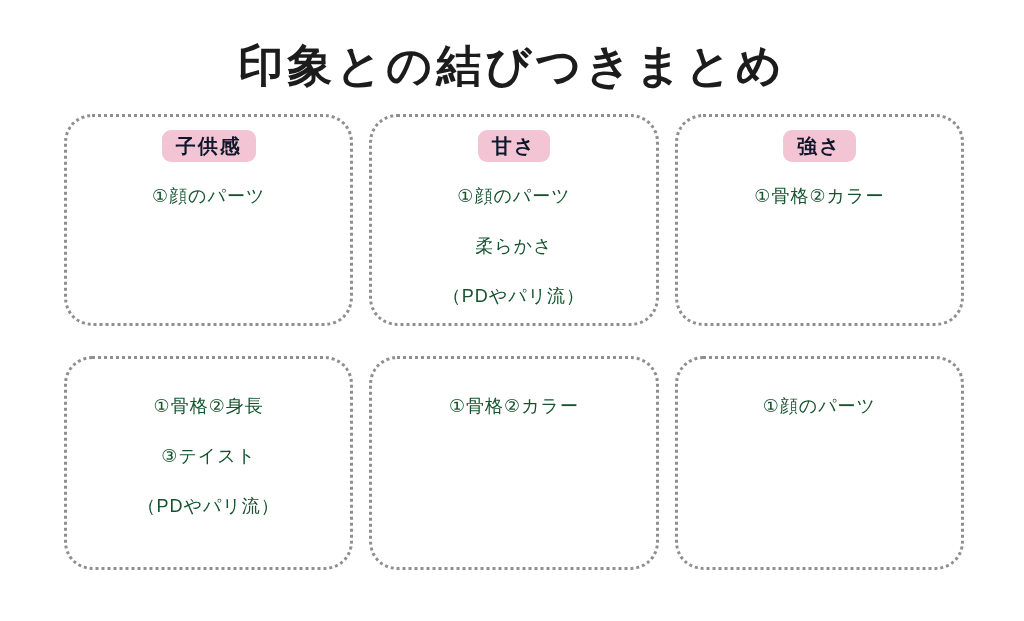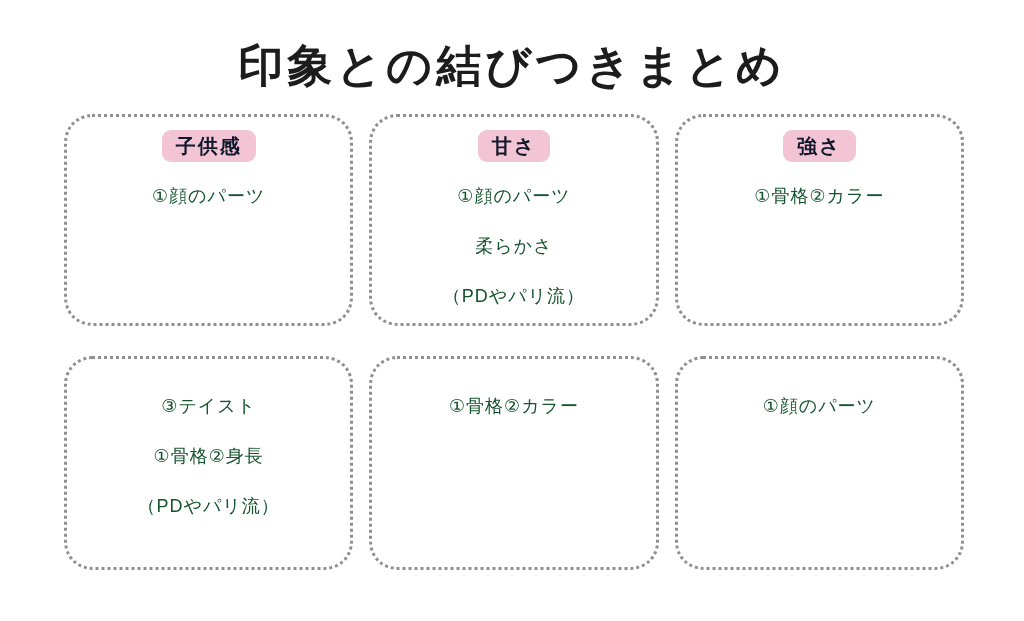--- a/index.html
+++ b/index.html
@@ -94,22 +94,22 @@
 
     <div class="card">
       <div class="badge">強さ</div>
       <div class="lines">
         <div class="line">①骨格②カラー</div>
       </div>
     </div>
 
     <div class="card">
       <div class="lines">
+        <div class="line">①骨格②身長</div>
         <div class="line">③テイスト</div>
-        <div class="line">①骨格②身長</div>
         <div class="line">（PDやパリ流）</div>
       </div>
     </div>
 
     <div class="card">
       <div class="lines">
         <div class="line">①骨格②カラー</div>
       </div>
     </div>
 

